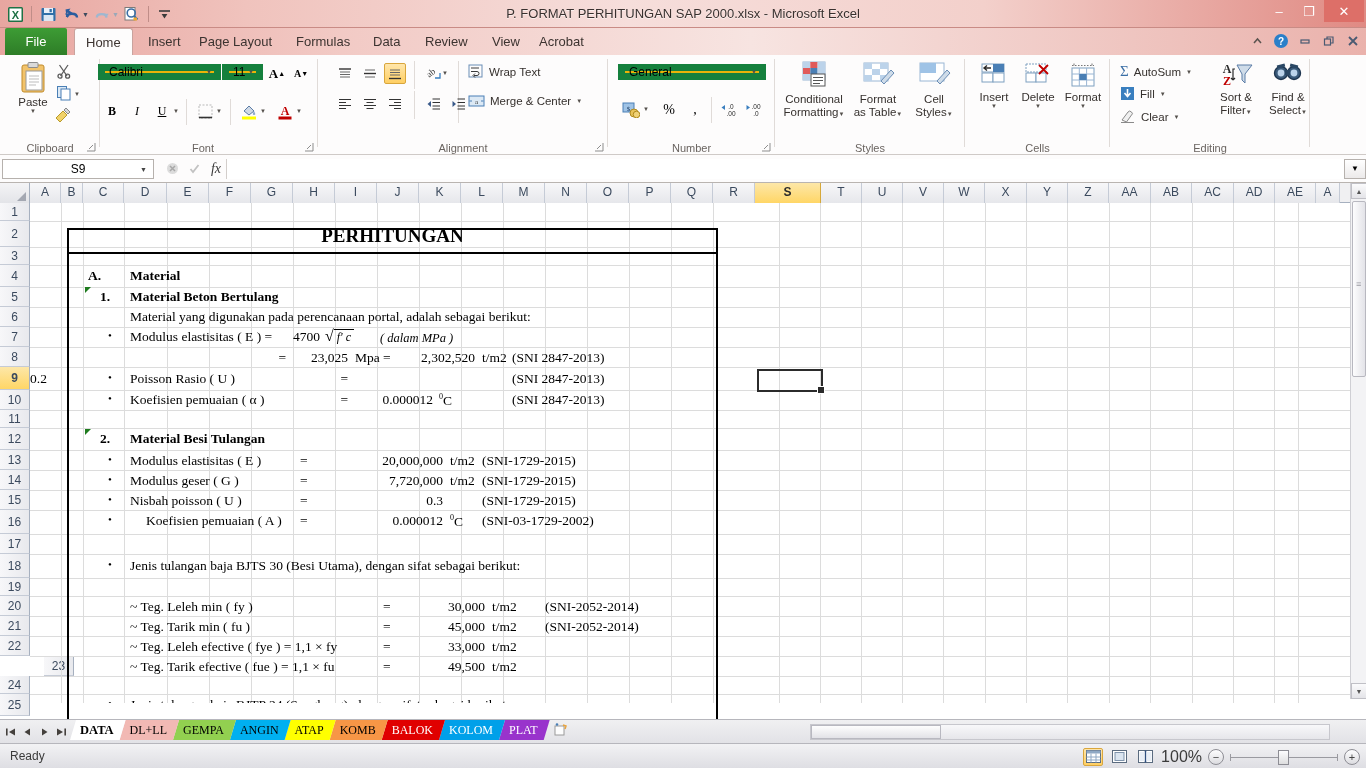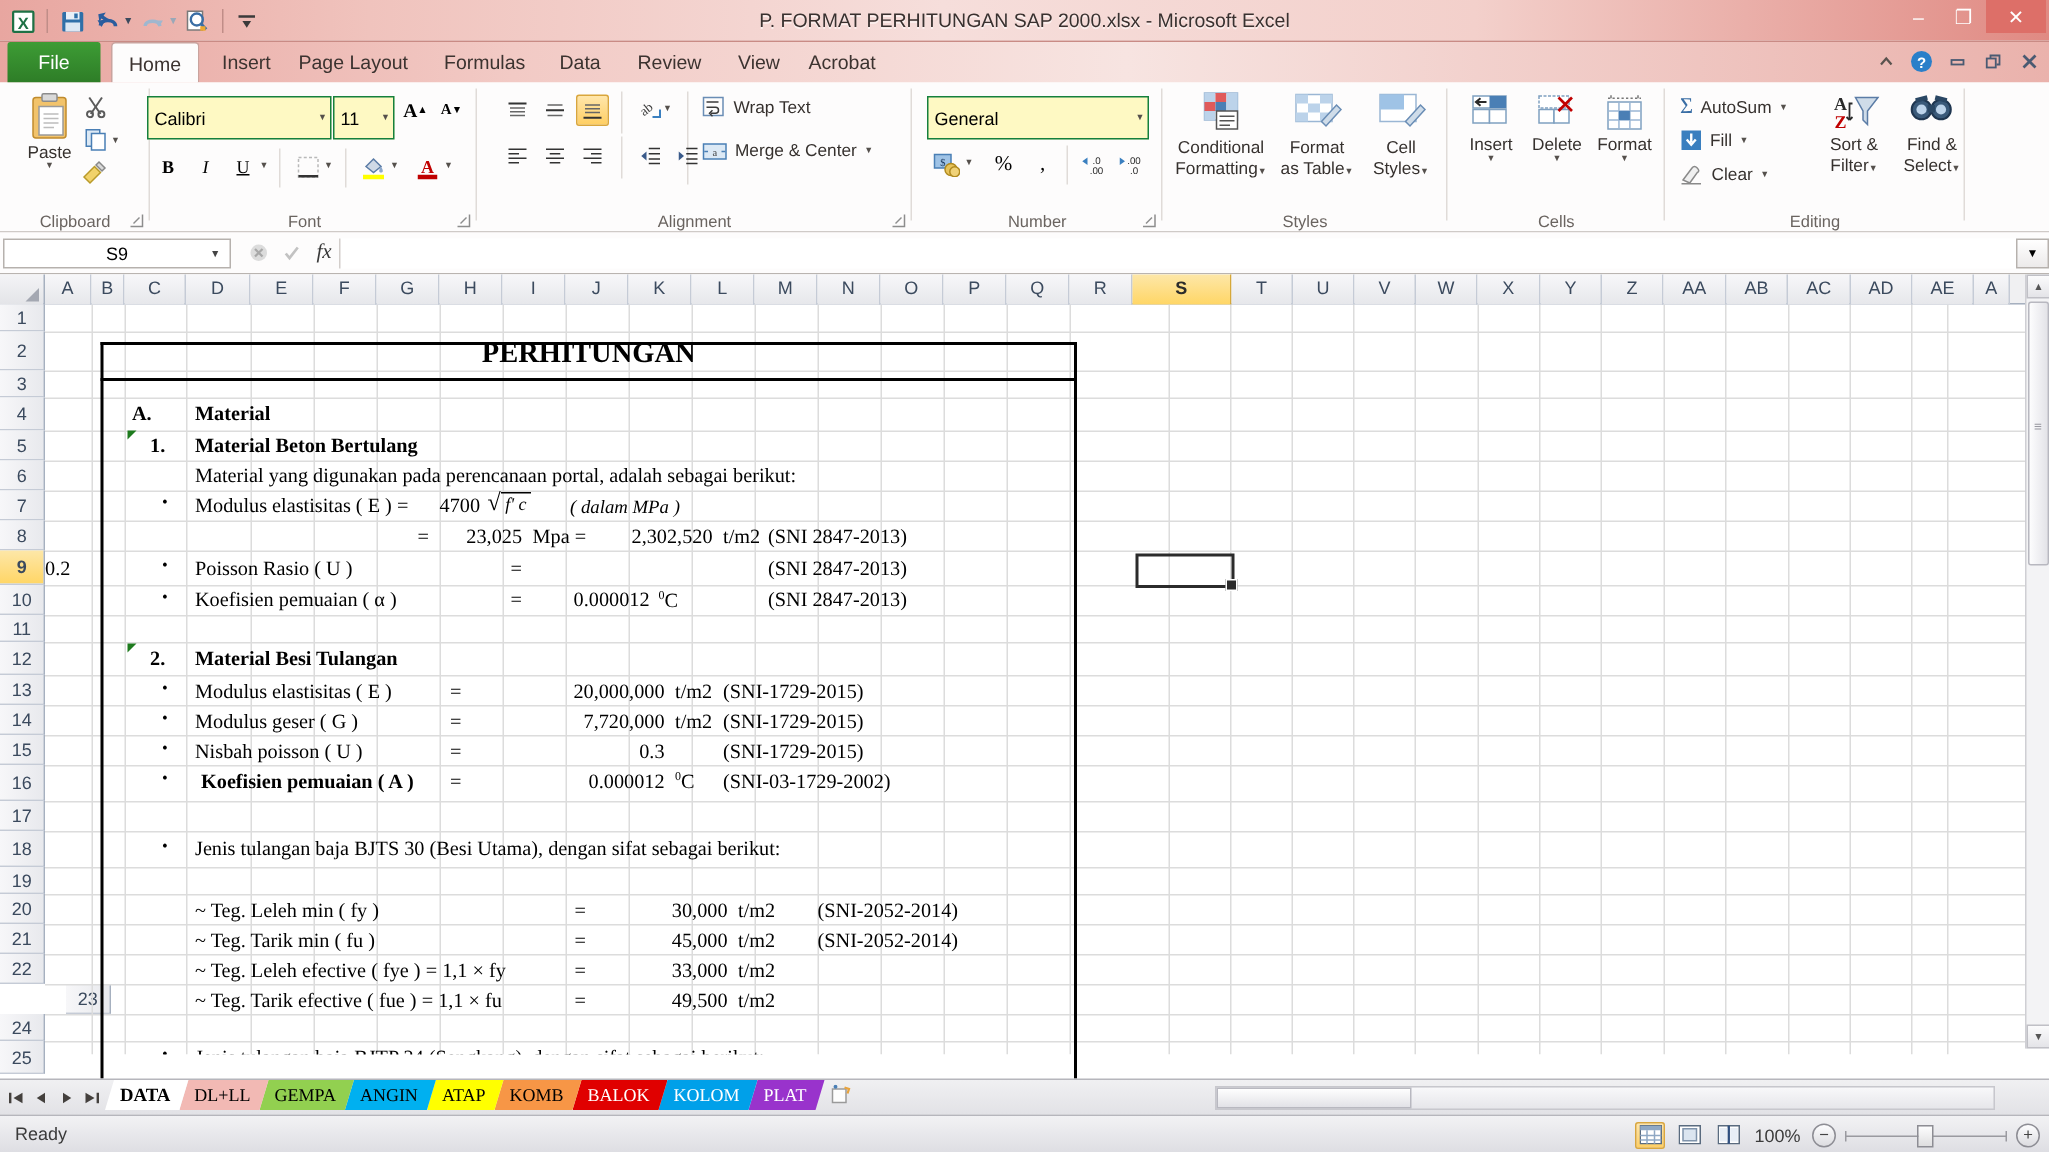--- a/index.html
+++ b/index.html
@@ -62,21 +62,21 @@
   .grp-label { position:absolute; bottom:1px; width:100%; text-align:center; font-size:11px; color:#6a6460; }
   .grp-sep { position:absolute; top:4px; width:1px; height:88px; background:#e0dbd8; }
   .dlg { position:absolute; bottom:2px; right:3px; width:11px; height:11px; cursor:pointer; }
 
   .btn { cursor:pointer; }
   .lbl-sm { font-size:11.5px; color:#36312e; }
   .caret { font-size:6px; color:#55504c; }
 
   
   .inp {
-    border:1px solid #15803d; background:#fef9c3; height:29px; font-size:12px;
+    border:7px solid #15803d; background:#eab308; height:16px; font-size:12px;
     padding:0 2px 0 4px; display:flex; align-items:center; justify-content:space-between;
   }
   .mini-btn { width:22px; height:21px; display:flex; align-items:center; justify-content:center;
               font-size:12px; cursor:pointer; border:1px solid transparent; border-radius:2px; }
 
   
   #fbar {
     position:absolute; left:0; top:155px; width:1366px; height:28px;
     background:#fdfcfc; border-bottom:1px solid #b9b4b0; display:flex; align-items:center;
   }
@@ -171,21 +171,21 @@
 
   
   #statusbar { position:absolute; left:0; top:743px; width:1366px; height:25px;
                background:linear-gradient(#f2f2f4,#dedee3); border-top:1px solid #b6b6bc;
                display:flex; align-items:center; }
   #statustext { margin-left:10px; font-size:12px; color:#3b3b3b; }
   #status-right { position:absolute; right:6px; top:0; height:25px; display:flex; align-items:center; gap:6px; }
   .vbtn { width:20px; height:18px; display:flex; align-items:center; justify-content:center; cursor:pointer;
           border:1px solid transparent; border-radius:2px; }
   .vbtn.active { background:linear-gradient(#ffe6ab,#ffcf63); border-color:#d9a63c; }
-  #zoomlvl { font-size:12px; color:#3b3b3b; min-width:34px; text-align:center; }
+  #zoomlvl { font-size:16px; color:#3b3b3b; min-width:34px; text-align:left; }
   #zoomslider { width:108px; height:16px; position:relative; }
   .zline { position:absolute; left:0; top:8px; width:108px; height:1px; background:#9a9aa0; }
   .ztick { position:absolute; top:5px; width:1px; height:7px; background:#9a9aa0; }
   #zthumb { position:absolute; left:48px; top:1px; width:11px; height:15px;
             background:linear-gradient(#fdfdfe,#dededf); border:1px solid #8d8d94; }
   .zpm { width:16px; height:16px; border:1px solid #8d8d94; border-radius:50%;
          background:linear-gradient(#fdfdfe,#dcdce0); display:flex; align-items:center;
          justify-content:center; font-size:11px; color:#444; cursor:pointer; }
 </style>
 </head>
@@ -862,21 +862,21 @@
       <div class="ctext" style="left: 270px; top: 271px;">=</div>
       <div class="ctext" style="left: 0px; top: 271px; width: 413px; text-align: right;">7,720,000</div>
       <div class="ctext" style="left: 420px; top: 271px;">t/m2</div>
       <div class="ctext" style="left: 452px; top: 271px;">(SNI-1729-2015)</div>
       <div class="ctext" style="left: 78px; top: 291px; font-size: 11px;">•</div>
       <div class="ctext" style="left: 100px; top: 291px;">Nisbah poisson ( U )</div>
       <div class="ctext" style="left: 270px; top: 291px;">=</div>
       <div class="ctext" style="left: 0px; top: 291px; width: 413px; text-align: right;">0.3</div>
       <div class="ctext" style="left: 452px; top: 291px;">(SNI-1729-2015)</div>
       <div class="ctext" style="left: 78px; top: 311px; font-size: 11px;">•</div>
-      <div class="ctext" style="left: 104px; top: 311px; font-weight: bold;">Koefisien pemuaian ( A )</div>
+      <div class="ctext" style="left: 116px; top: 311px;">Koefisien pemuaian ( A )</div>
       <div class="ctext" style="left: 270px; top: 311px;">=</div>
       <div class="ctext" style="left: 0px; top: 311px; width: 413px; text-align: right;">0.000012</div>
       <div class="ctext" style="left: 420px; top: 311px;"><sup style="font-size:8px;">0</sup>C</div>
       <div class="ctext" style="left: 452px; top: 311px;">(SNI-03-1729-2002)</div>
       <div class="ctext" style="left: 78px; top: 356px; font-size: 11px;">•</div>
       <div class="ctext" style="left: 100px; top: 356px;">Jenis tulangan baja BJTS 30 (Besi Utama), dengan sifat sebagai berikut:</div>
       <div class="ctext" style="left: 100px; top: 397px;">~ Teg. Leleh min ( fy )</div>
       <div class="ctext" style="left: 353px; top: 397px;">=</div>
       <div class="ctext" style="left: 0px; top: 397px; width: 455px; text-align: right;">30,000</div>
       <div class="ctext" style="left: 462px; top: 397px;">t/m2</div>

